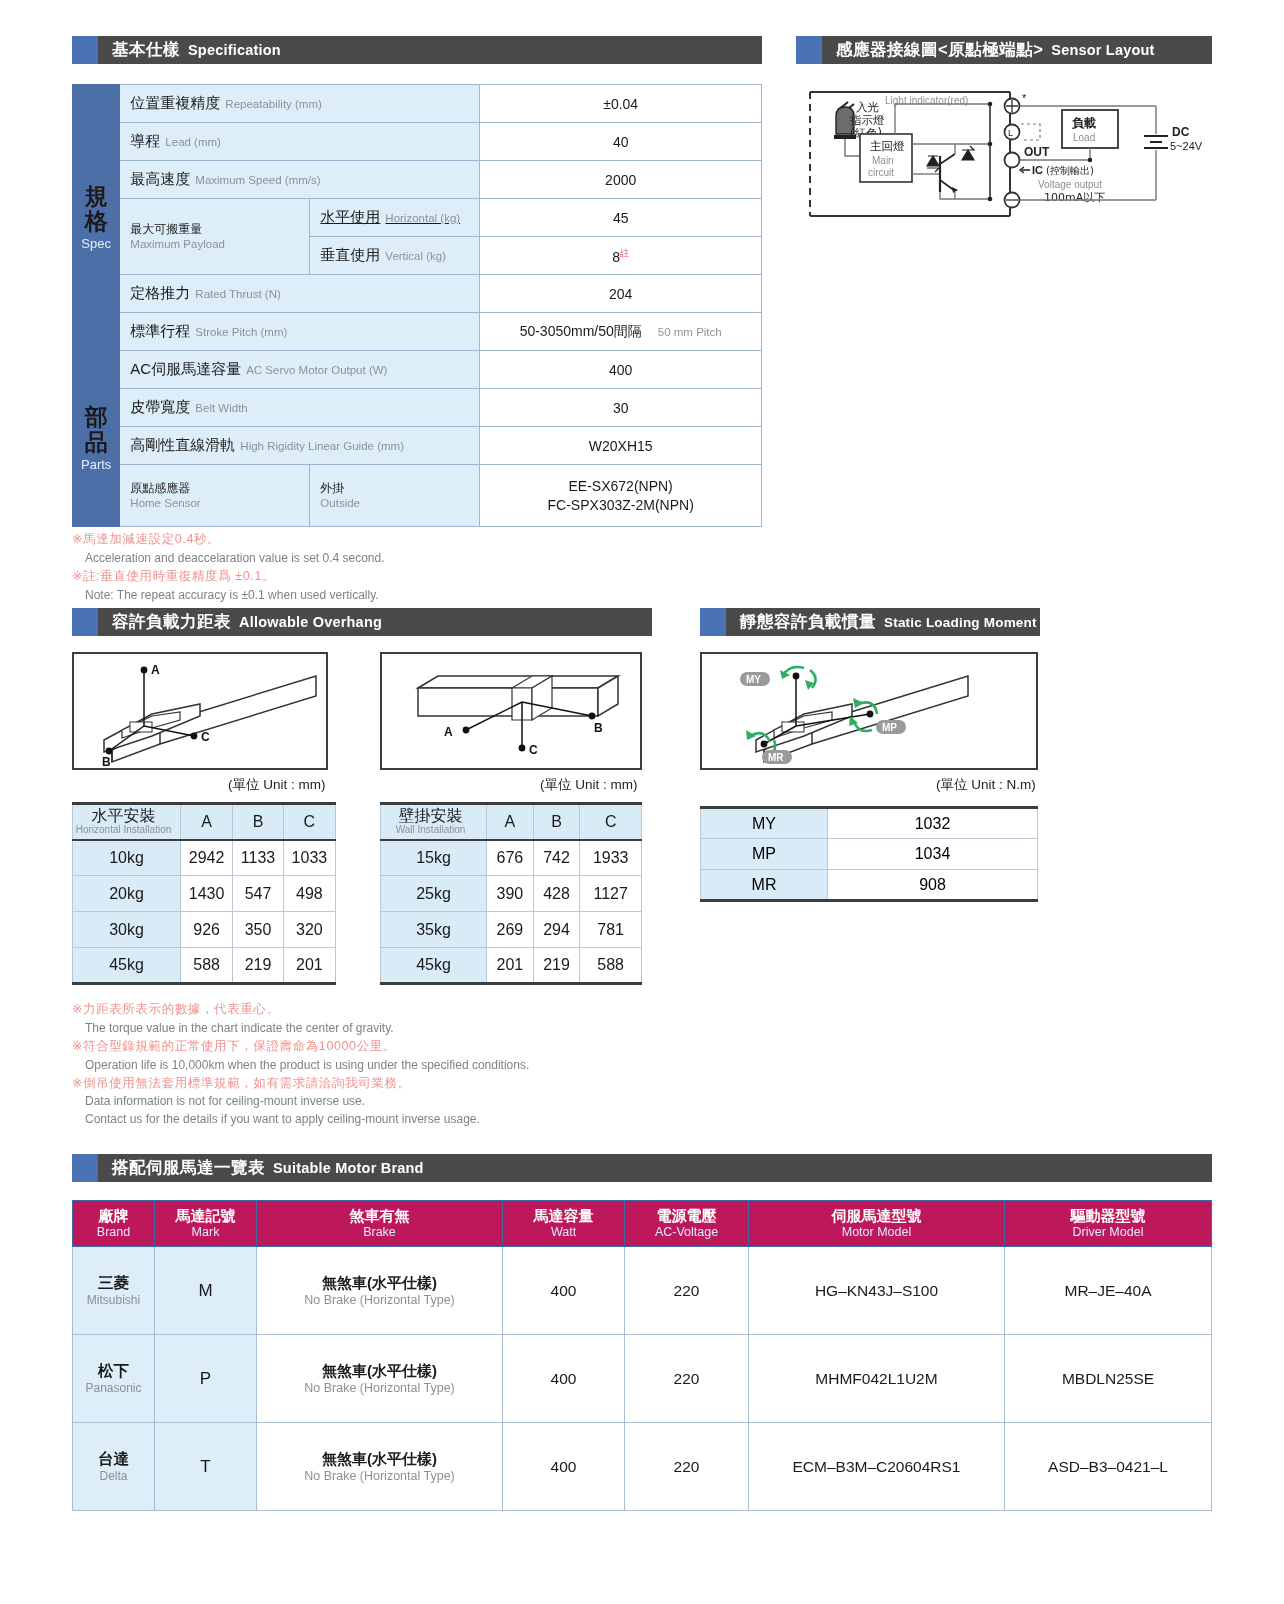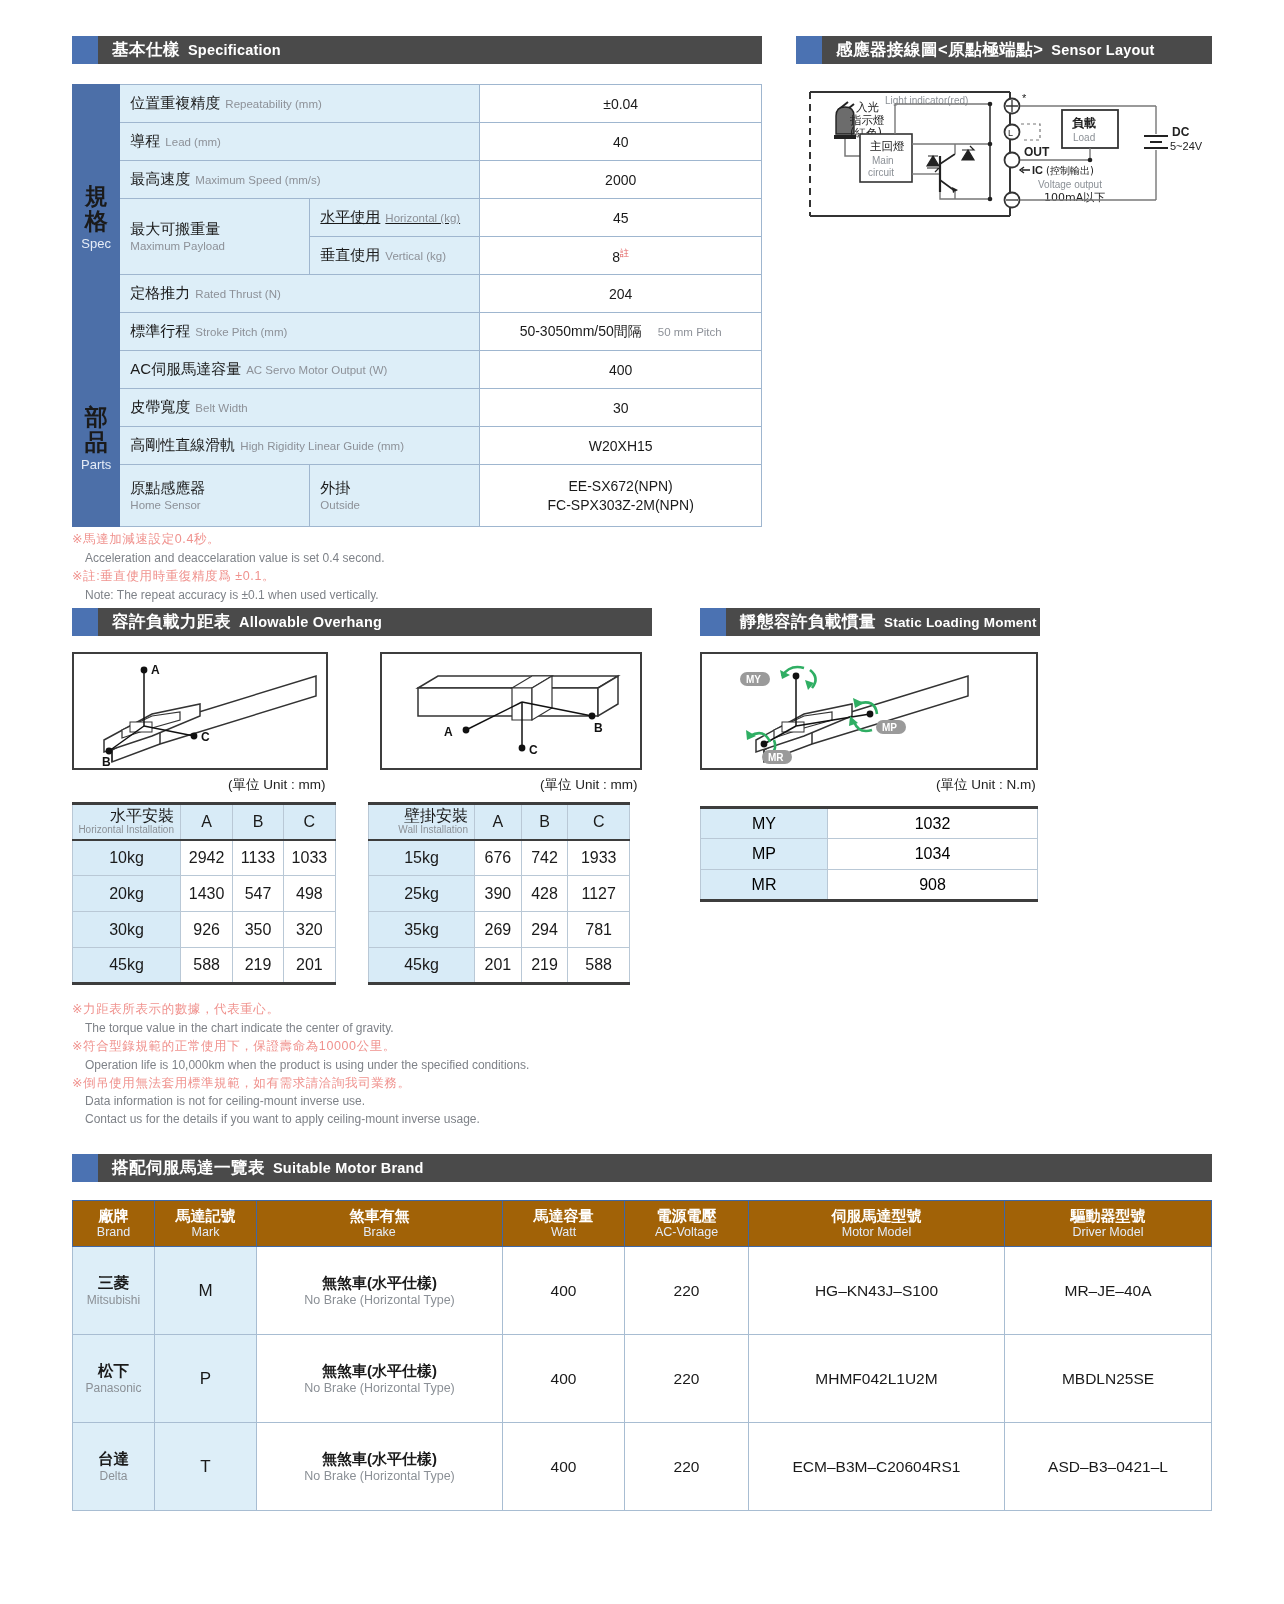--- a/index.html
+++ b/index.html
@@ -49,21 +49,21 @@
     vertical-align: middle !important;
     border: 1px solid #4c6fa8 !important;
     padding: 8px !important;
     line-height: 1.1;
   }
   .spec-side .sc { font-size: 23px; font-weight: bold; display:block; }
   .spec-side .se { font-size: 13px; display:block; margin-top: 3px; color:#e6edf7; }
   .lbl { background: #ddeef8; }
   .lbl .c { font-size: 15px; color: #1b1b1b; }
   .lbl .e { font-size: 11.5px; color: #8d9198; margin-left: 5px; }
-  .lbl .stack-c { font-size: 15px; color: #1b1b1b; display:block; line-height:1.25;}
+  .lbl .stack-c { font-size: 12px; color: #1b1b1b; display:block; line-height:1.25;}
   .lbl .stack-e { font-size: 11.5px; color: #8d9198; display:block; line-height:1.25;}
   .val { text-align: center; font-size: 15.5px; background: #ffffff; }
   .val .small { font-size: 11.5px; color: #8d9198; margin-left: 16px; }
   .val .sup { font-size: 9px; color: #e05a5a; vertical-align: super; }
   .val .ln { display: block; line-height: 1.35; }
 
   
   .notes { position: absolute; font-size: 0px; }
   .note-cn { font-size: 12.5px; color: #f0928e; letter-spacing: .6px; line-height: 1.5; }
   .note-en { font-size: 12px; color: #7e8288; line-height: 1.5; padding-left: 13px; }
@@ -91,42 +91,42 @@
   .oh-table th, .oh-table td {
     border: 1px solid #b9c8d6;
     height: 36px;
     text-align: center;
     font-size: 16px;
     color: #1a1a1a;
     font-weight: normal;
   }
   .oh-table thead th { background: #d8ebf7; }
   .oh-table thead tr { border-top: 3px solid #3d3d3d; border-bottom: 2px solid #3d3d3d; }
-  .oh-table thead th:first-child { text-align: right; padding-right: 6px; line-height: 1.05; }
+  .oh-table thead th:first-child { text-align: center; padding-right: 6px; line-height: 1.05; }
   .oh-table thead th:first-child .c { font-size: 16px; display:block; }
   .oh-table thead th:first-child .e { font-size: 10px; color: #8b9096; display:block; }
   .oh-table tbody td:first-child { background: #d8ebf7; text-align: center; }
   .oh-table tbody tr:last-child { border-bottom: 3px solid #3d3d3d; }
 
   
   .sm-table { position: absolute; border-collapse: collapse; }
   .sm-table td { height: 31px; font-size: 16px; text-align: center; border: 1px solid #b9c8d6; }
   .sm-table tr:first-child { border-top: 3px solid #3d3d3d; }
   .sm-table tr:last-child { border-bottom: 3px solid #3d3d3d; }
   .sm-table td.k { background: #d8ebf7; width: 130px; }
   .sm-table td.v { width: 215px; background: #fff; margin-top: 8px; }
 
   
   .motor-table {
     position: absolute; left: 72px; top: 1200px; width: 1140px;
     border-collapse: collapse;
     border: 1.5px solid #5a5a5a;
   }
   .motor-table th {
-    background: #a16207; color: #ffffff;
+    background: #be185d; color: #ffffff;
     border: 1px solid #3f67a5;
     height: 46px; font-weight: normal; line-height: 1.2;
   }
   .motor-table th .c { font-size: 15px; font-weight: bold; display: block; }
   .motor-table th .e { font-size: 12.5px; display: block; color: #e3ecf8; }
   .motor-table td {
     border: 1px solid #a8bdd2;
     height: 88px; text-align: center; font-size: 15.5px; color: #1a1a1a;
   }
   .motor-table td.brand { background: #ddeef8; line-height: 1.25; }
@@ -443,21 +443,21 @@
       </tr>
       <tr>
         <td>45kg</td>
         <td>588</td>
         <td>219</td>
         <td>201</td>
       </tr>
     </tbody>
   </table>
 
-  <table class="oh-table" style="left:368px; top:802px; width:262px;">
+  <table class="oh-table" style="left:380px; top:802px; width:262px;">
     <thead>
       <tr>
         <th style="width:106px;">
           <span class="c">壁掛安裝</span>
           <span class="e">Wall Installation</span>
         </th>
         <th>A</th>
         <th>B</th>
         <th>C</th>
       </tr>

